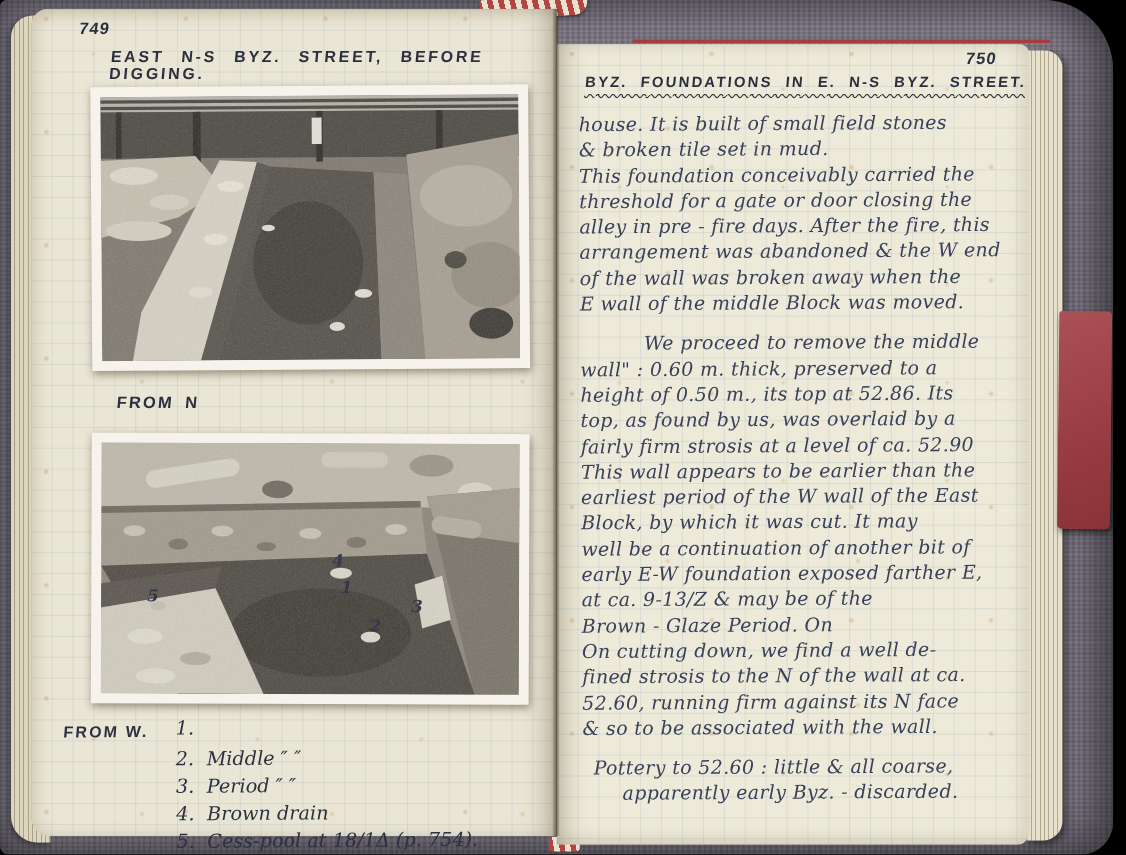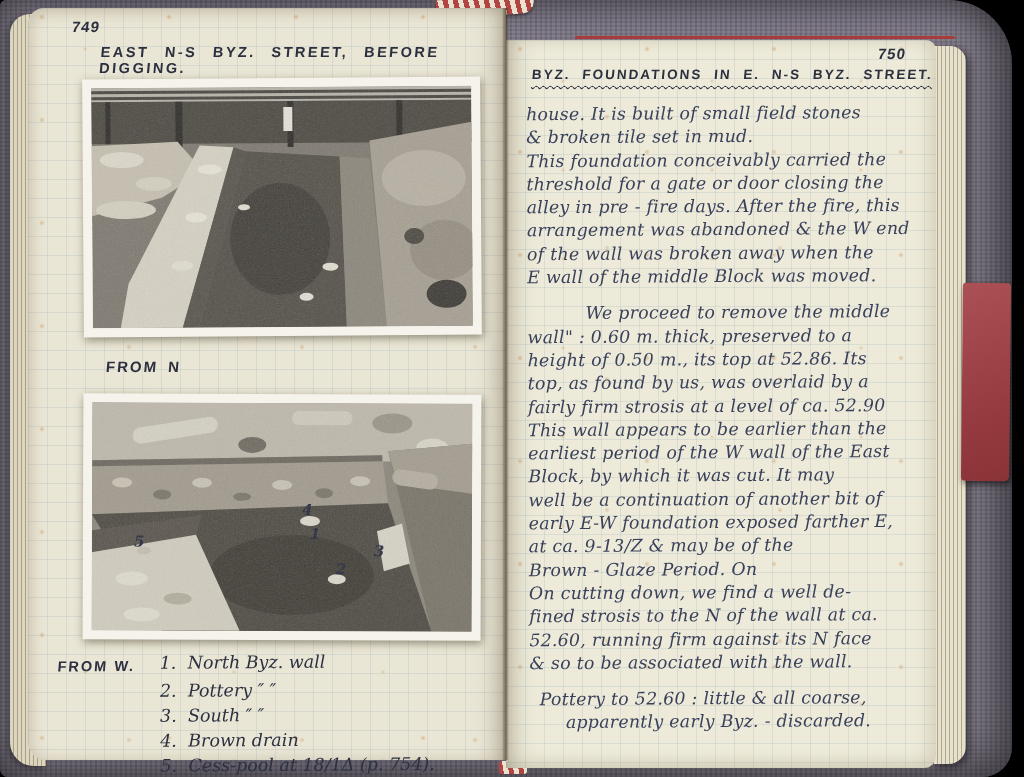--- a/index.html
+++ b/index.html
@@ -183,29 +183,28 @@
           <text x="42" y="144">5</text>
         </g>
         <rect x="0" y="0" width="380" height="228" filter="url(#g2)" opacity="0.27"></rect>
       </svg>
     </div>
 
     <div class="cap-list script">
       <div class="cap-row">
         <span class="lead">FROM W.</span>
         <span class="cap-num">1.</span>
-        <span>North Byz. wall</span>
       </div>
       <div class="cap-row cont">
         <span class="cap-num">2.</span>
-        <span>Pottery   ″      ″</span>
+        <span>Middle   ″      ″</span>
       </div>
       <div class="cap-row cont">
         <span class="cap-num">3.</span>
-        <span>South    ″      ″</span>
+        <span>Period    ″      ″</span>
       </div>
       <div class="cap-row cont">
         <span class="cap-num">4.</span>
         <span>Brown drain</span>
       </div>
       <div class="cap-row cont">
         <span class="cap-num">5.</span>
         <span>Cess-pool at 18/1Δ (p. 754).</span>
       </div>
     </div>

